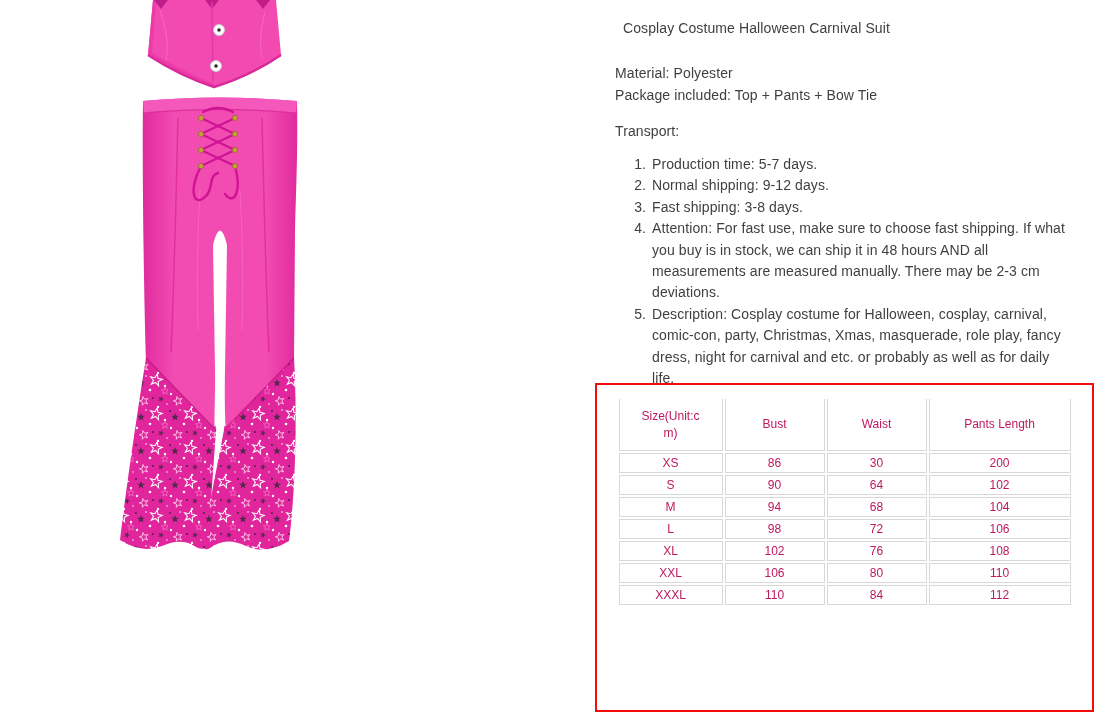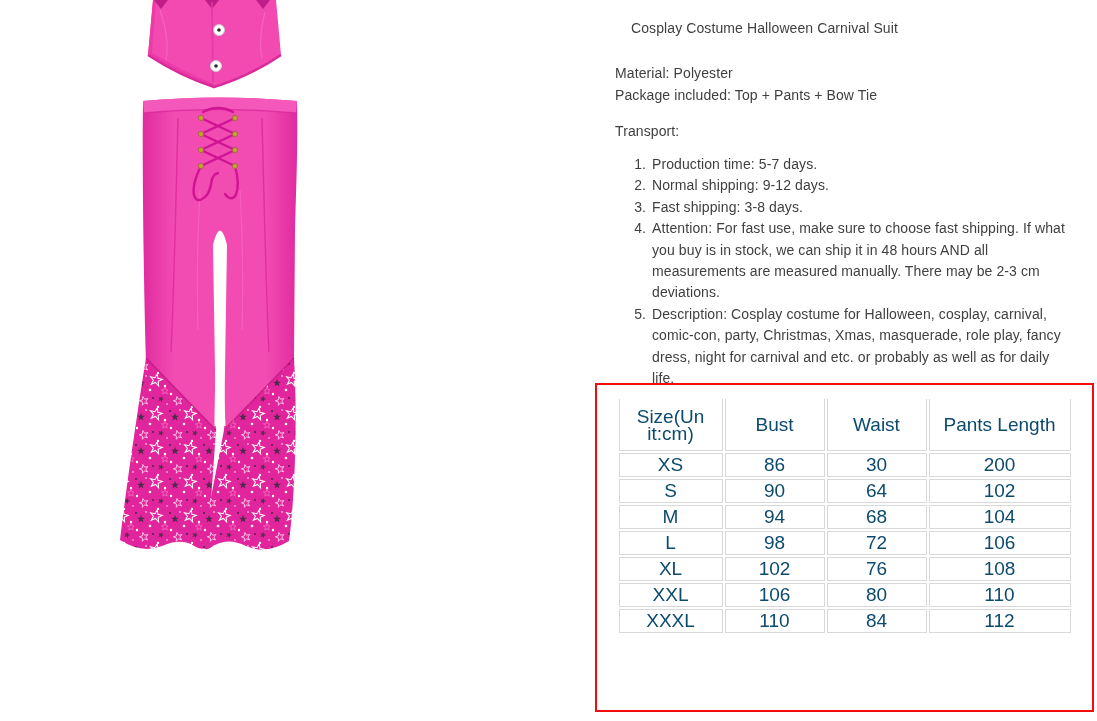--- a/index.html
+++ b/index.html
@@ -29,21 +29,21 @@
     top: 21px;
     width: 452px;
     color: #3f3f40;
     font-size: 14px;
     letter-spacing: 0.1px;
   }
   .details h1 {
     font-size: 14px;
     font-weight: normal;
     line-height: 15px;
-    margin: 0 0 26px 16px;
+    margin: 0 0 26px 8px;
   }
   .spec-lines { line-height: 22px; margin: 0 0 14px 0; }
   .spec-lines div { white-space: nowrap; }
   .transport-label { line-height: 22px; margin: 0 0 12px 0; }
   .transport-list {
     margin: 0;
     padding-left: 35px;
     line-height: 21.4px;
     list-style: decimal;
   }
@@ -57,22 +57,22 @@
     width: 499px;
     height: 329px;
     border: 2px solid #f40b0b;
     background: #ffffff;
   }
   table.size-table {
     table-layout: fixed;
     border-collapse: separate;
     border-spacing: 2px;
     margin: 12px auto 0 auto;
-    font-size: 19px;
-    color: #0c4a6e;
+    font-size: 12px;
+    color: #be185d;
   }
   table.size-table th,
   table.size-table td {
     border: 1px solid #d8d8d8;
     text-align: center;
     vertical-align: middle;
     font-weight: normal;
     overflow: hidden;
   }
   table.size-table th { height: 52px; border-top: 0; line-height: 17px; }

